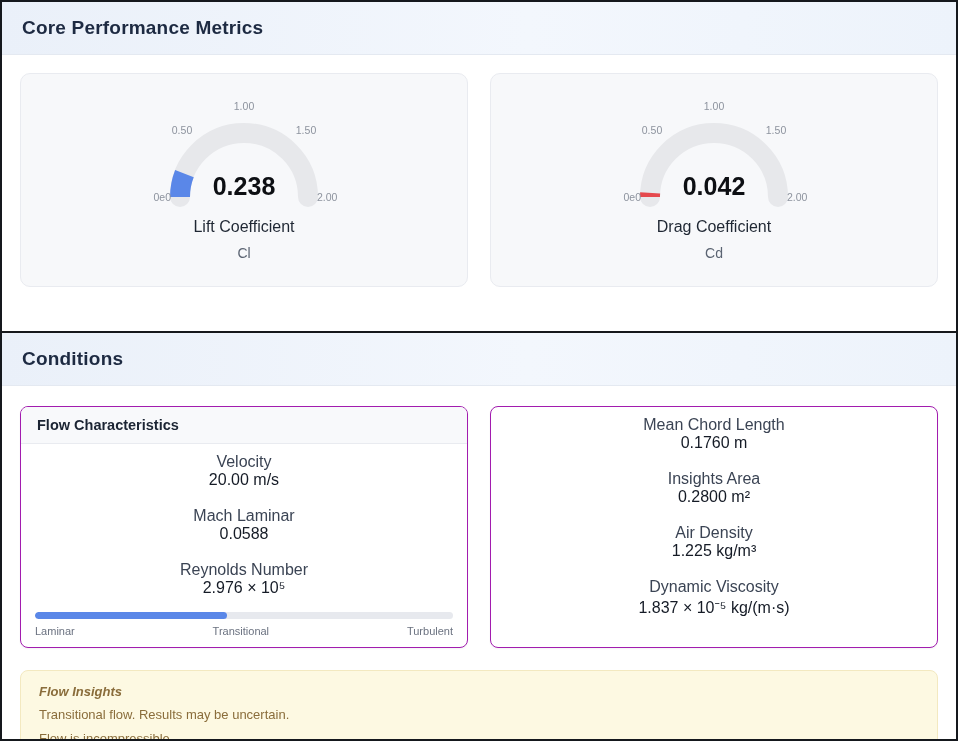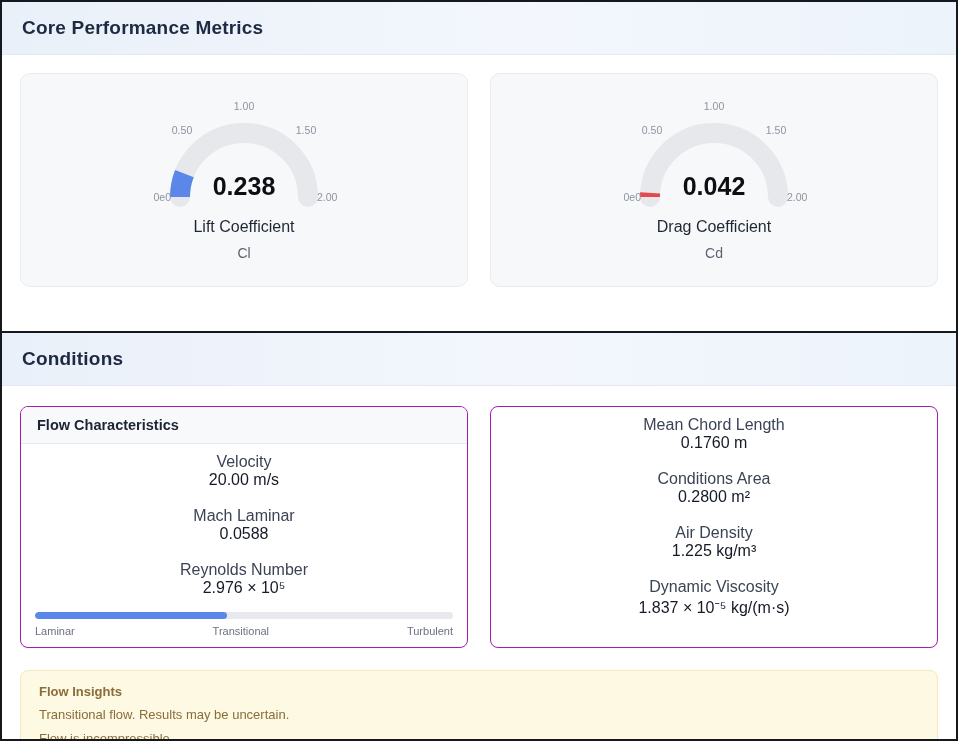--- a/index.html
+++ b/index.html
@@ -71,21 +71,21 @@
   }
 
   
   .alert {
     margin:22px 18px 0 18px;
     background:#fdf9e2;
     border:1px solid #f3e9c0;
     border-radius:8px;
     padding:13px 18px;
   }
-  .alert-title { font-size:13px; font-weight:700; color:#8a6d3b; margin-bottom:8px; }
+  .alert-title { font-size:13px; font-weight:700; color:#8a6d3b; margin-bottom:8px;font-style:italic; }
   .alert-msg { font-size:13px; color:#8a6d3b; margin-bottom:9px; }
   .alert-msg:last-child { margin-bottom:0; }
 </style>
 </head>
 <body>
 
 <div class="section-band">
   <div class="section-title">Core Performance Metrics</div>
 </div>
 
@@ -154,21 +154,21 @@
       </div>
     </div>
   </div>
 
   <div class="cond-card">
     <div class="data-row">
       <span class="row-label">Mean Chord Length</span>
       <span class="row-value">0.1760 m</span>
     </div>
     <div class="data-row">
-      <span class="row-label">Conditions Area</span>
+      <span class="row-label">Insights Area</span>
       <span class="row-value">0.2800 m²</span>
     </div>
     <div class="data-row">
       <span class="row-label">Air Density</span>
       <span class="row-value">1.225 kg/m³</span>
     </div>
     <div class="data-row">
       <span class="row-label">Dynamic Viscosity</span>
       <span class="row-value">1.837 × 10⁻⁵ kg/(m·s)</span>
     </div>

